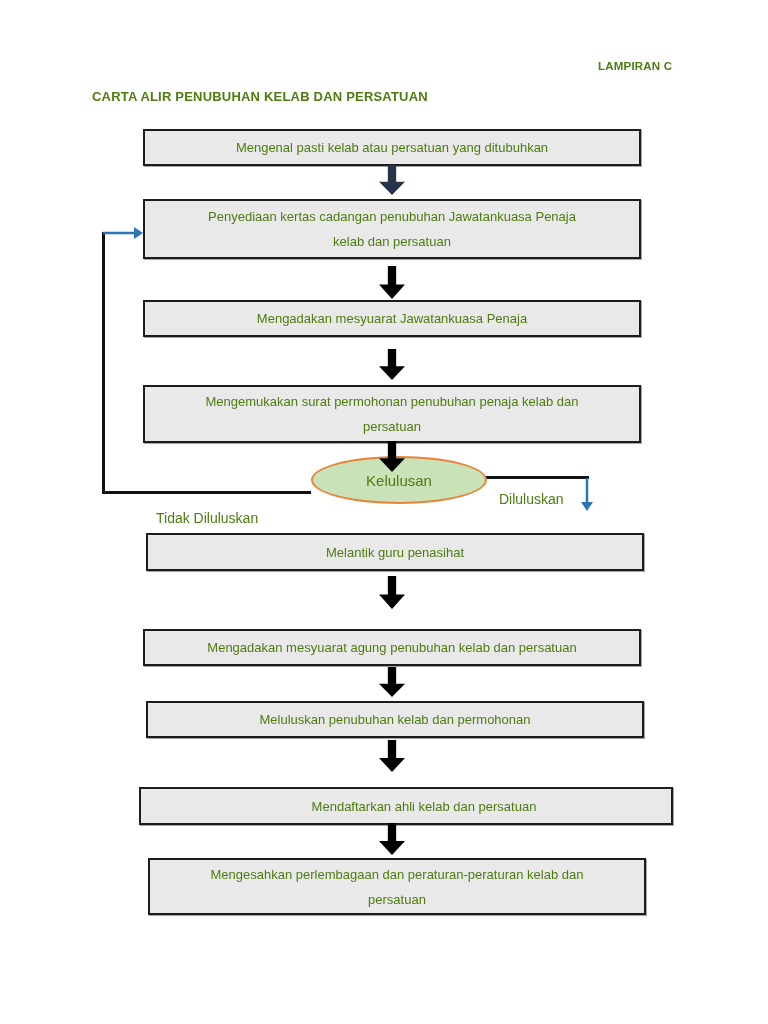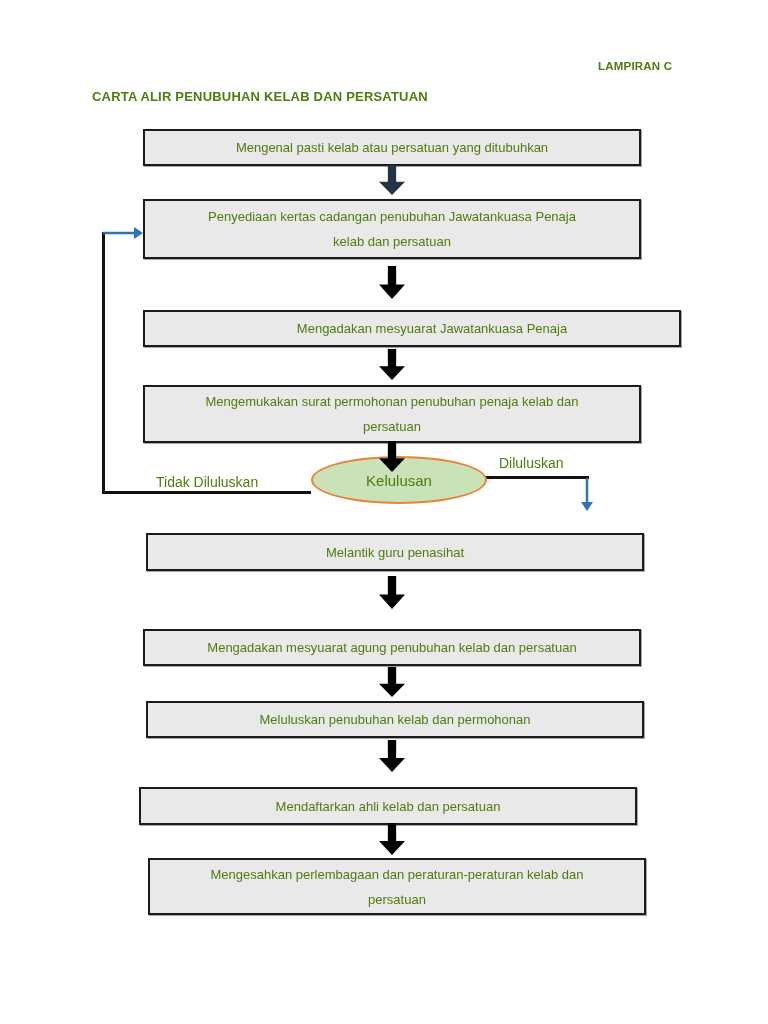--- a/index.html
+++ b/index.html
@@ -30,40 +30,40 @@
     clip-path:polygon(34% 0,66% 0,66% 56%,100% 56%,50% 100%,0 56%,34% 56%);
   }
   .block-arrow.navy{background:var(--arrow-navy,#253449);}
   .ellipse{
     position:absolute;left:311px;top:456px;width:172px;height:44px;
     background:var(--ellipse-fill,#c9e2b8);
     border:2px solid var(--ellipse-border,#e8833a);
     border-radius:50%;display:flex;align-items:center;justify-content:center;
     font-size:15px;z-index:2;
   }
-  .branch-label{position:absolute;font-size:14px;white-space:nowrap;z-index:2;}
+  .branch-label{position:absolute;font-size:14px;white-space:nowrap;z-index:2;margin-top:36px;}
   .hline,.vline{position:absolute;background:#111;z-index:1;}
   .blue-svg{position:absolute;z-index:2;}
 </style>
 </head>
 <body>
 
 <div id="canvas">
 
   <div class="corner-label">LAMPIRAN C</div>
   <div class="page-title">CARTA ALIR PENUBUHAN KELAB DAN PERSATUAN</div>
 
   <div class="fbox" style="top:129px;height:33px;">Mengenal pasti kelab atau persatuan yang ditubuhkan</div>
   <div class="block-arrow navy" style="top:165px;height:30px;"></div>
 
   <div class="fbox" style="top:199px;height:56px;">Penyediaan kertas cadangan penubuhan Jawatankuasa Penaja
 kelab dan persatuan</div>
   <div class="block-arrow" style="top:266px;height:33px;"></div>
 
-  <div class="fbox" style="top:310px;height:33px;padding-left:40px;">Mengadakan mesyuarat Jawatankuasa Penaja</div>
+  <div class="fbox" style="top:300px;height:33px;">Mengadakan mesyuarat Jawatankuasa Penaja</div>
   <div class="block-arrow" style="top:349px;height:31px;"></div>
 
   <div class="fbox" style="top:385px;height:54px;">Mengemukakan surat permohonan penubuhan penaja kelab dan
 persatuan</div>
   <div class="block-arrow" style="top:441px;height:31px;z-index:3;"></div>
 
   <div class="ellipse">Kelulusan</div>
 
   <div class="branch-label" style="left:499px;top:455px;">Diluluskan</div>
   <div class="hline" style="left:481px;top:476px;width:108px;height:3px;"></div>
@@ -82,20 +82,20 @@
 
   <div class="fbox" style="top:533px;height:34px;left:146px;">Melantik guru penasihat</div>
   <div class="block-arrow" style="top:576px;height:33px;"></div>
 
   <div class="fbox" style="top:629px;height:33px;">Mengadakan mesyuarat agung penubuhan kelab dan persatuan</div>
   <div class="block-arrow" style="top:667px;height:30px;"></div>
 
   <div class="fbox" style="top:701px;height:33px;left:146px;">Meluluskan penubuhan kelab dan permohonan</div>
   <div class="block-arrow" style="top:740px;height:32px;"></div>
 
-  <div class="fbox" style="top:787px;height:34px;left:139px;">Mendaftarkan ahli kelab dan persatuan</div>
+  <div class="fbox" style="top:787px;height:34px;left:139px;padding-left:36px;">Mendaftarkan ahli kelab dan persatuan</div>
   <div class="block-arrow" style="top:823px;height:32px;"></div>
 
   <div class="fbox" style="top:858px;height:53px;left:148px;">Mengesahkan perlembagaan dan peraturan-peraturan kelab dan
 persatuan</div>
 
 
 </div>
 
 </body></html>

